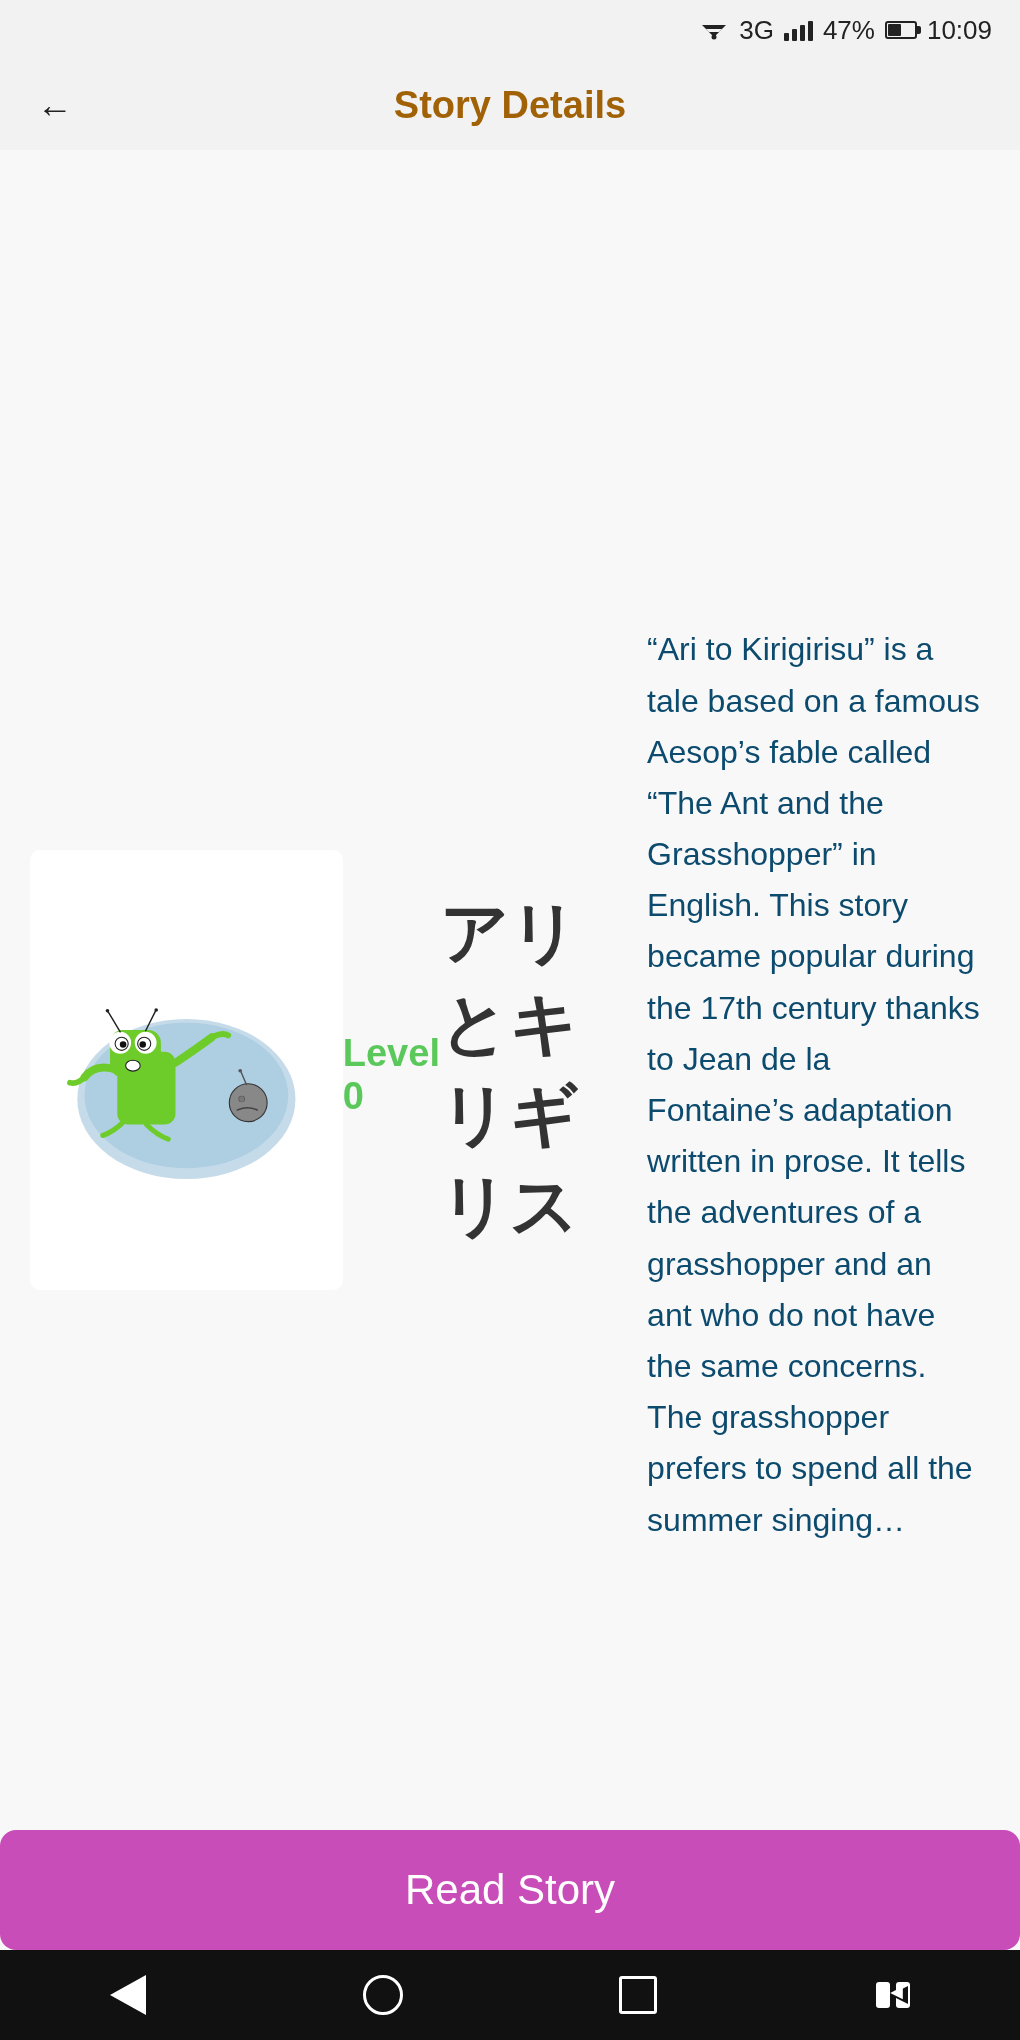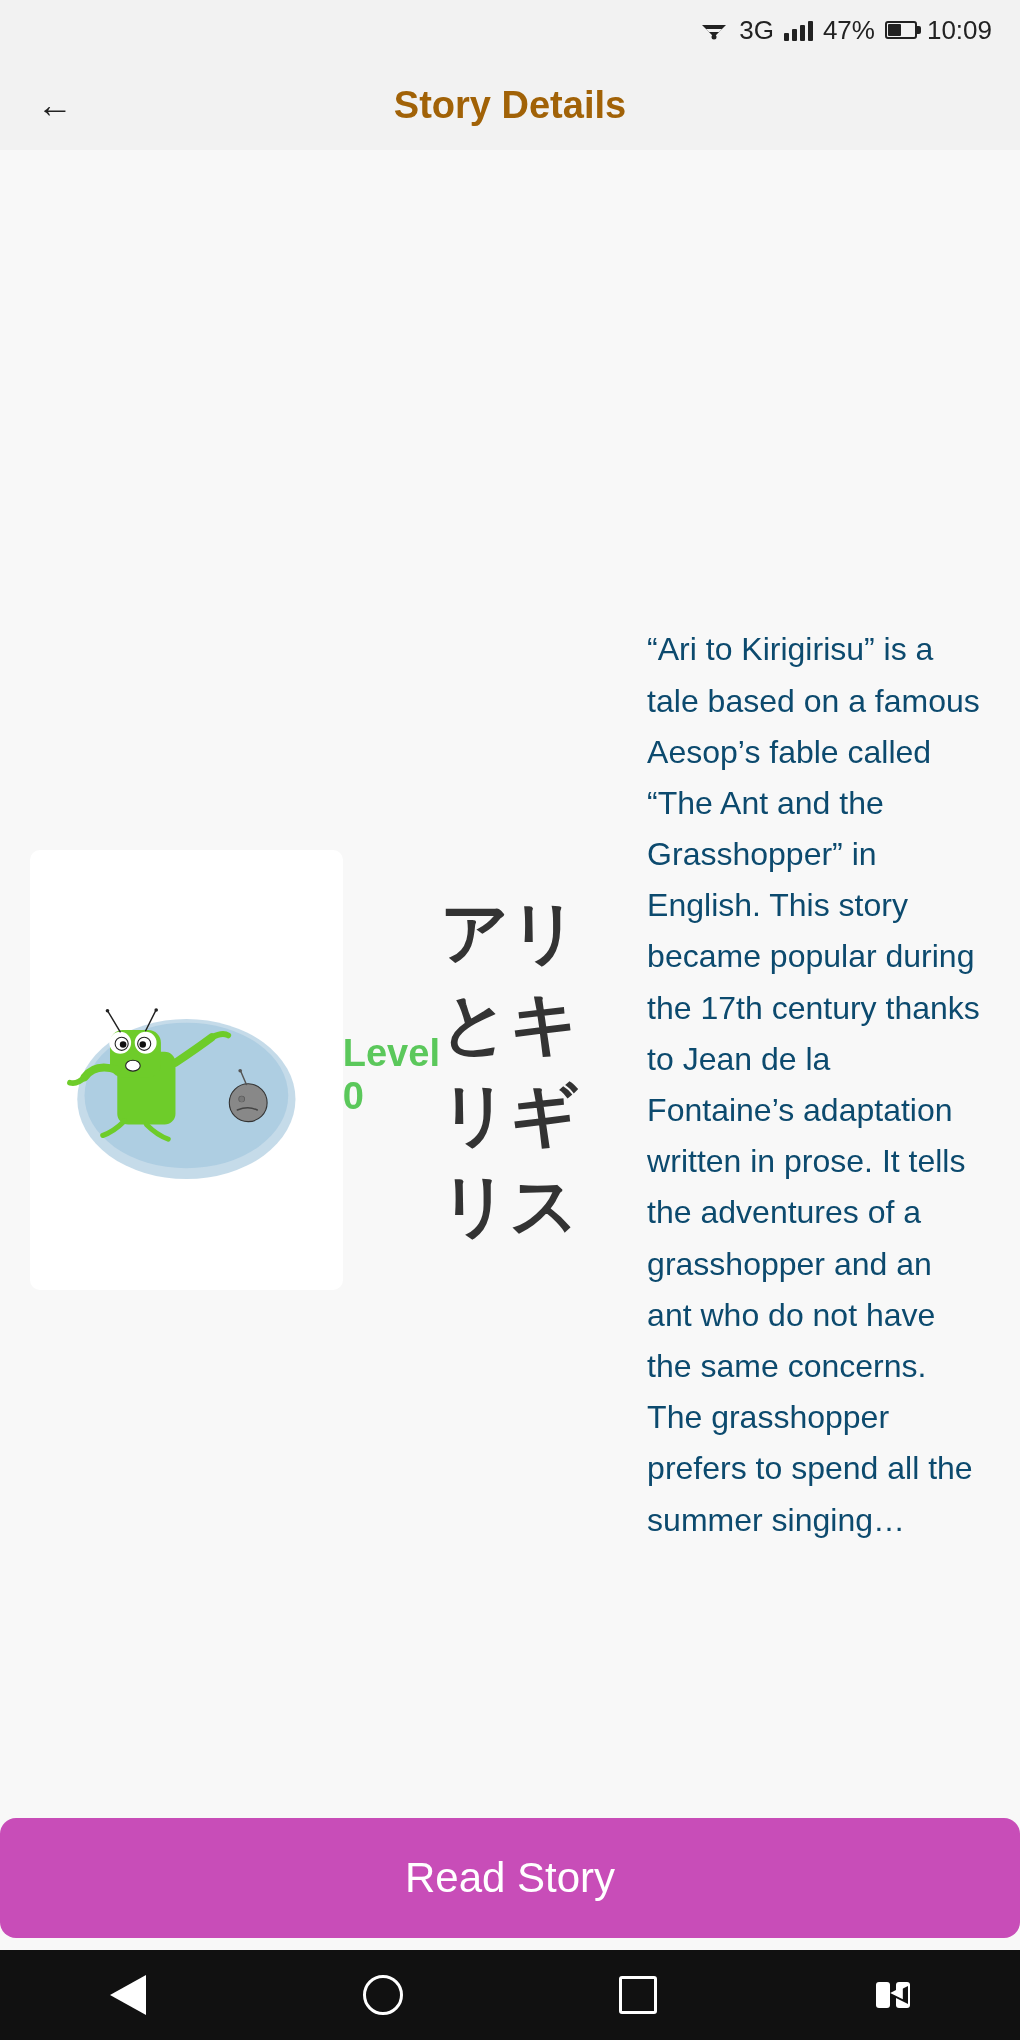--- a/index.html
+++ b/index.html
@@ -179,21 +179,21 @@
       left: 0;
       width: 1020px;
       height: 120px;
       background: #c84db8;
       border: none;
       cursor: pointer;
       display: flex;
       align-items: center;
       justify-content: center;
       border-radius: 16px;
-      margin: 12px auto;
+      margin: 0 auto;
       left: 50%;
       transform: translateX(-50%);
     }
 
     .read-story-label {
       font-size: 42px;
       font-weight: 500;
       color: white;
     }
 

